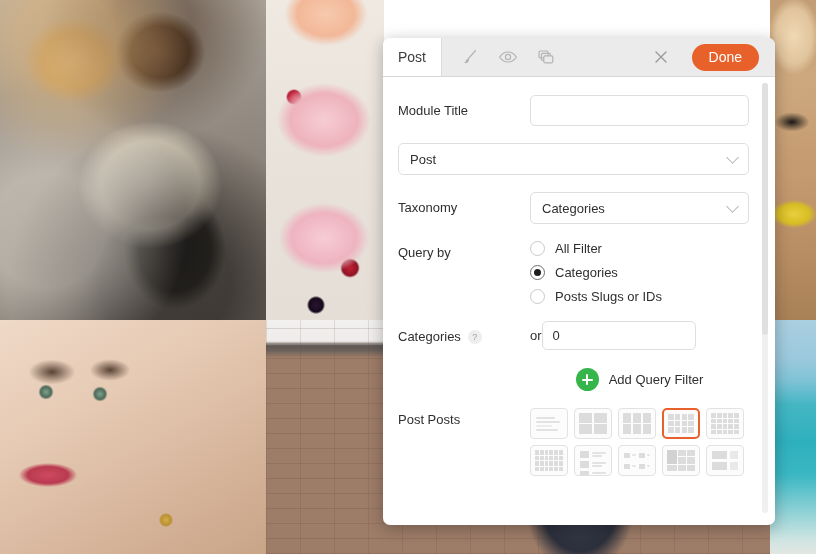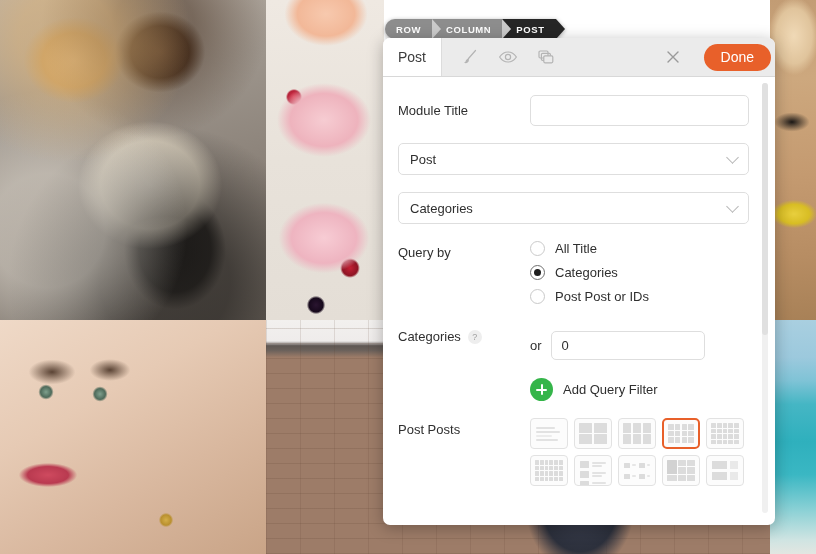--- a/index.html
+++ b/index.html
@@ -173,21 +173,21 @@
     display: flex; align-items: center;
     padding: 0 15px;
     font-size: 14px;
     color: #3c3c3c;
     border-right: 1px solid #dcdcdc;
   }
   .hdr-icons { display: flex; align-items: center; gap: 18px; padding-left: 18px; }
   .hdr-icon { width: 20px; height: 20px; color: #b4b4b4; cursor: pointer;
     display: flex; align-items: center; justify-content: center; }
   .hdr-icon svg { display: block; }
-  .hdr-right { margin-left: auto; display: flex; align-items: center; gap: 20px; padding-right: 4px; }
+  .hdr-right { margin-left: auto; display: flex; align-items: center; gap: 20px; padding-right: 16px; }
   .close-x { width: 22px; height: 22px; color: #9a9a9a; cursor: pointer;
     display: flex; align-items: center; justify-content: center; }
   .done-btn {
     background: #e8602a;
     color: #ffffff;
     border: none;
     border-radius: 14px;
     height: 27px;
     padding: 0 17px;
     font-size: 14px;
@@ -292,36 +292,36 @@
   .radio.checked::after {
     content: "";
     position: absolute; left: 50%; top: 50%;
     width: 7px; height: 7px;
     margin: -3.5px 0 0 -3.5px;
     border-radius: 50%;
     background: #1d1d1d;
   }
   .radio-label { font-size: 13px; color: #2f2f2f; }
 
-  .or-row { display: flex; align-items: center; gap: 9px; margin-top: 10px; }
+  .or-row { display: flex; align-items: center; }
   .or-text { font-size: 13px; color: #2f2f2f; }
   .or-input {
     width: 154px; height: 29px;
     border: 1px solid #dedede;
     border-radius: 5px;
     background: #ffffff;
     font-size: 13px; color: #2f2f2f;
     padding: 0 10px;
     font-family: "Liberation Sans", sans-serif;
     outline: none;
   }
 
   .addfilter-row {
     display: flex; align-items: center; gap: 10px;
-    margin-top: 18px; cursor: pointer;
+    margin-top: 18px; cursor: pointer; justify-content: center;
   }
   .plus-circle {
     width: 23px; height: 23px; border-radius: 50%;
     background: #35b54a;
     position: relative; flex: none;
   }
   .plus-circle::before, .plus-circle::after {
     content: ""; position: absolute; background: #ffffff; border-radius: 1px;
   }
   .plus-circle::before { left: 6px; top: 10.6px; width: 11px; height: 2px; }
@@ -389,31 +389,20 @@
 
   <div class="bg-grid">
     <div class="photo ph-1"></div>
     <div class="photo ph-2"></div>
     <div class="photo ph-3"></div>
     <div class="photo ph-4"></div>
     <div class="photo ph-5"></div>
     <div class="photo ph-6"></div>
   </div>
 
-  <div class="breadcrumb">
-    <div class="crumb">
-      <span>ROW</span>
-    </div>
-    <div class="crumb sep">
-      <span>COLUMN</span>
-    </div>
-    <div class="crumb sep active">
-      <span>POST</span>
-    </div>
-  </div>
 
   <div class="panel">
 
     <div class="panel-header">
       <div class="panel-tab">
         <span>Post</span>
       </div>
 
       <div class="hdr-icons">
         <span class="hdr-icon">
@@ -463,42 +452,43 @@
       <div class="field">
         <div class="field-control">
           <div class="select-box">
             <span>Post</span>
             <span class="chev"></span>
           </div>
         </div>
       </div>
 
       <div class="field">
+        <div class="field-label">Taxonomy</div>
         <div class="field-control">
           <div class="select-box">
             <span>Categories</span>
             <span class="chev"></span>
           </div>
         </div>
       </div>
 
       <div class="field">
         <div class="field-label tall">Query by</div>
         <div class="field-control">
           <div class="radio-row">
             <span class="radio"></span>
-            <span class="radio-label">All Title</span>
+            <span class="radio-label">All Filter</span>
           </div>
           <div class="radio-row">
             <span class="radio checked"></span>
             <span class="radio-label">Categories</span>
           </div>
           <div class="radio-row">
             <span class="radio"></span>
-            <span class="radio-label">Post Post or IDs</span>
+            <span class="radio-label">Posts Slugs or IDs</span>
           </div>
         </div>
       </div>
 
       <div class="field">
         <div class="field-label">
           <span>Categories</span>
           <span class="help-dot">?</span>
         </div>
         <div class="field-control">

